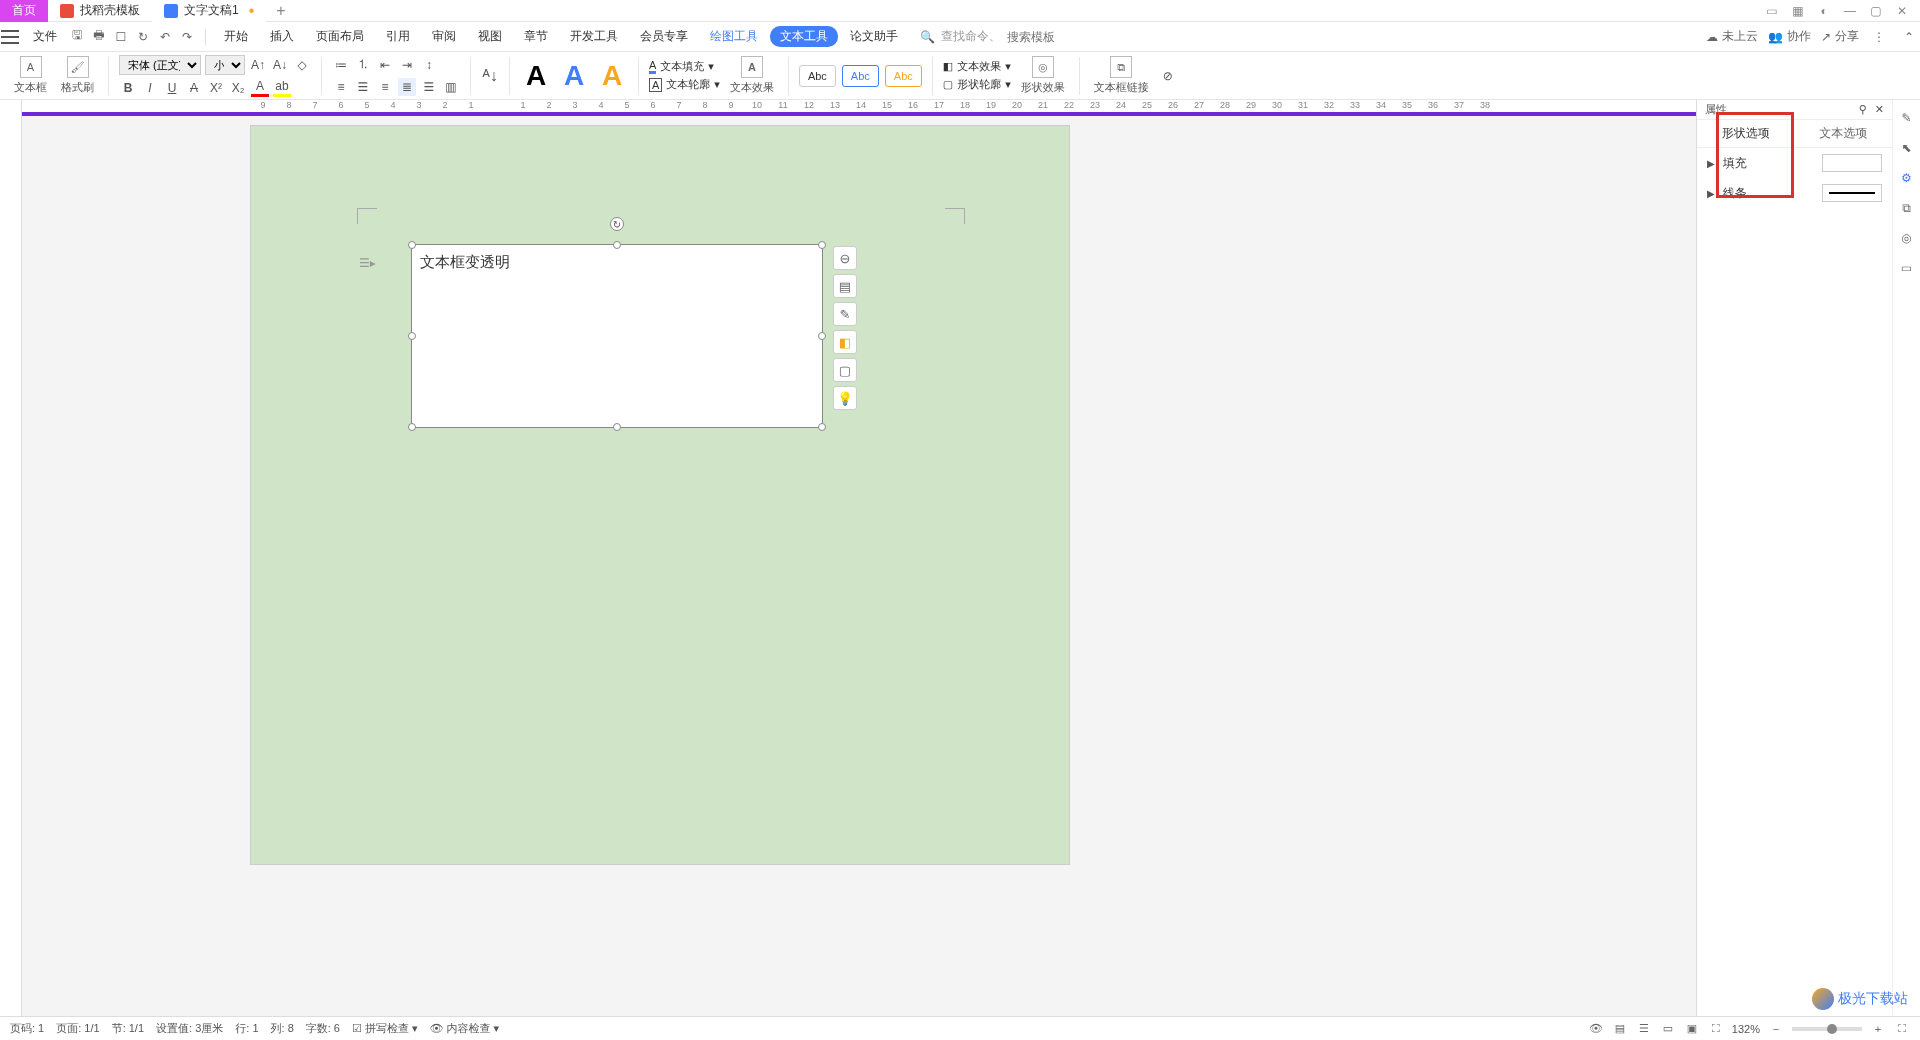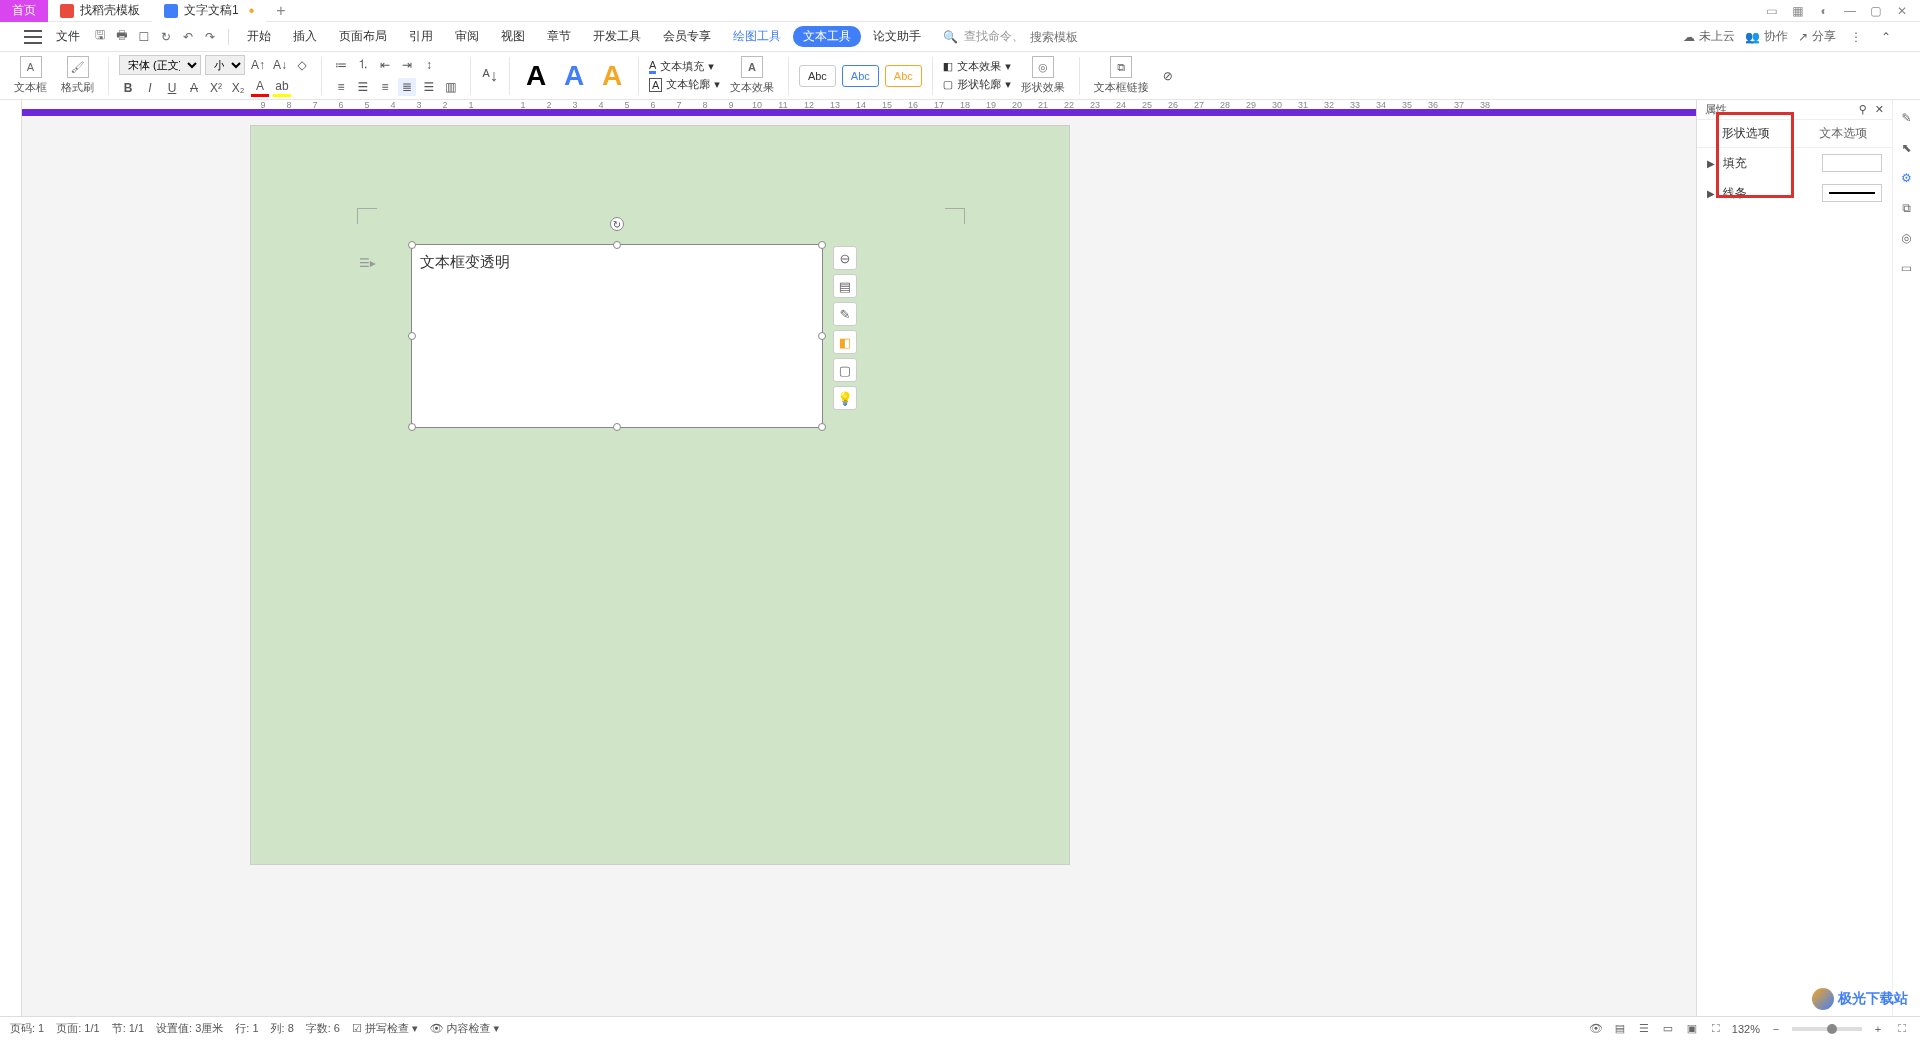--- a/index.html
+++ b/index.html
@@ -12,21 +12,21 @@
 .tab.active { background: #fff; }
 .tab-icon { width: 14px; height: 14px; display: inline-block; }
 .tab-icon.red { background: #e74c3c; border-radius: 2px; }
 .tab-icon.blue { background: #417ff9; border-radius: 2px; }
 .tab-add { padding: 0 10px; color: #888; font-size: 16px; cursor: pointer; }
 .dot-modified { color: #f5a623; font-size: 16px; margin-left: 4px; }
 .titlebar-right { margin-left: auto; display: flex; gap: 10px; padding-right: 10px; align-items: center; }
 .win-btn { width: 16px; height: 16px; color: #888; cursor: pointer; display: flex; align-items: center; justify-content: center; }
 
 
-.menubar { height: 30px; display: flex; align-items: center; padding: 0 24px; border-bottom: 1px solid #e5e5e5; gap: 2px; }
+.menubar { height: 30px; display: flex; align-items: center; padding: 0 1px; border-bottom: 1px solid #e5e5e5; gap: 2px; }
 .menu-ham { width: 18px; height: 14px; border-top: 2px solid #555; border-bottom: 2px solid #555; position: relative; margin-right: 4px; }
 .menu-ham::after { content: ''; position: absolute; top: 4px; left: 0; right: 0; border-top: 2px solid #555; }
 .menu-file { padding: 0 8px; font-size: 12px; cursor: pointer; }
 .qbtn { width: 20px; height: 20px; color: #666; display: flex; align-items: center; justify-content: center; cursor: pointer; }
 .menu-sep { width: 1px; height: 16px; background: #ddd; margin: 0 6px; }
 .menu-item { padding: 0 10px; font-size: 12px; cursor: pointer; }
 .menu-item.link { color: #417ff9; }
 .menu-item.pill { background: #417ff9; color: #fff; border-radius: 10px; padding: 2px 10px; }
 .search-area { display: flex; align-items: center; gap: 6px; color: #999; margin-left: 10px; }
 .search-area input { border: none; outline: none; font-size: 12px; width: 80px; }
@@ -46,21 +46,21 @@
 .tbtn.u { text-decoration: underline; }
 .tbtn.s { text-decoration: line-through; }
 .style-a { font-size: 28px; font-weight: bold; width: 32px; text-align: center; cursor: pointer; }
 .abc-box { border: 1px solid #ccc; padding: 4px 8px; font-size: 11px; border-radius: 3px; cursor: pointer; }
 .abc-box.blue { border-color: #417ff9; color: #417ff9; }
 .abc-box.orange { border-color: #f5a623; color: #f5a623; }
 
 
 .workspace { position: absolute; top: 100px; left: 0; right: 0; bottom: 24px; display: flex; }
 .ruler-v { width: 22px; background: #fff; border-right: 1px solid #ddd; position: relative; }
-.ruler-h { height: 16px; background: #fff; border-bottom: 7px solid #6d28d9; position: relative; font-size: 9px; color: #888; white-space: nowrap; overflow: hidden; padding-left: 228px; letter-spacing: 0; }
+.ruler-h { height: 16px; background: #fff; border-bottom: 4px solid #6d28d9; position: relative; font-size: 9px; color: #888; white-space: nowrap; overflow: hidden; padding-left: 228px; letter-spacing: 0; }
 .ruler-h span { display: inline-block; width: 26px; text-align: center; }
 .canvas-wrap { flex: 1; background: #f4f4f4; position: relative; overflow: hidden; }
 .page { position: absolute; left: 228px; top: 25px; width: 820px; height: 740px; background: #d0e4c8; border: 1px solid #ccc; }
 .textbox { position: absolute; left: 160px; top: 118px; width: 412px; height: 184px; background: #fff; border: 1px solid #888; }
 .textbox-content { padding: 8px 8px; font-size: 15px; font-family: SimSun, serif; }
 .sel-handle { position: absolute; width: 8px; height: 8px; background: #fff; border: 1px solid #888; border-radius: 50%; }
 .rotate-handle { position: absolute; width: 14px; height: 14px; border: 1px solid #888; border-radius: 50%; background: #fff; top: -28px; left: 50%; transform: translateX(-50%); display: flex; align-items: center; justify-content: center; color: #555; font-size: 10px; }
 .margin-mark { position: absolute; border: 1px solid #aaa; width: 20px; height: 16px; }
 .float-tools { position: absolute; left: 582px; top: 120px; display: flex; flex-direction: column; gap: 4px; }
 .float-btn { width: 24px; height: 24px; background: #fff; border: 1px solid #ccc; border-radius: 3px; display: flex; align-items: center; justify-content: center; color: #666; cursor: pointer; font-size: 13px; }
@@ -85,21 +85,21 @@
 
 
 .side-tools { width: 28px; background: #fff; border-left: 1px solid #eee; display: flex; flex-direction: column; align-items: center; gap: 10px; padding-top: 8px; }
 .side-btn { width: 20px; height: 20px; color: #666; display: flex; align-items: center; justify-content: center; cursor: pointer; }
 
 
 .statusbar { position: absolute; bottom: 0; left: 0; right: 0; height: 24px; background: #fff; border-top: 1px solid #ddd; display: flex; align-items: center; padding: 0 10px; font-size: 11px; color: #555; gap: 12px; }
 .statusbar-right { margin-left: auto; display: flex; align-items: center; gap: 8px; }
 .st-btn { width: 16px; height: 16px; color: #666; cursor: pointer; display: flex; align-items: center; justify-content: center; }
 
-.watermark { position: absolute; right: 12px; bottom: 30px; font-size: 14px; color: #417ff9; font-weight: bold; display: flex; align-items: center; gap: 4px; }
+.watermark { position: absolute; right: 12px; bottom: 30px; font-size: 14px; color: #417ff9; font-weight: normal; display: flex; align-items: center; gap: 4px; }
 .watermark .wicon { width: 22px; height: 22px; background: linear-gradient(135deg,#f5a623,#417ff9); border-radius: 50%; }
 </style>
 </head>
 <body>
 
 <div class="titlebar">
   <div class="tab home">
       <span>首页</span>
     </div>
   <div class="tab">

